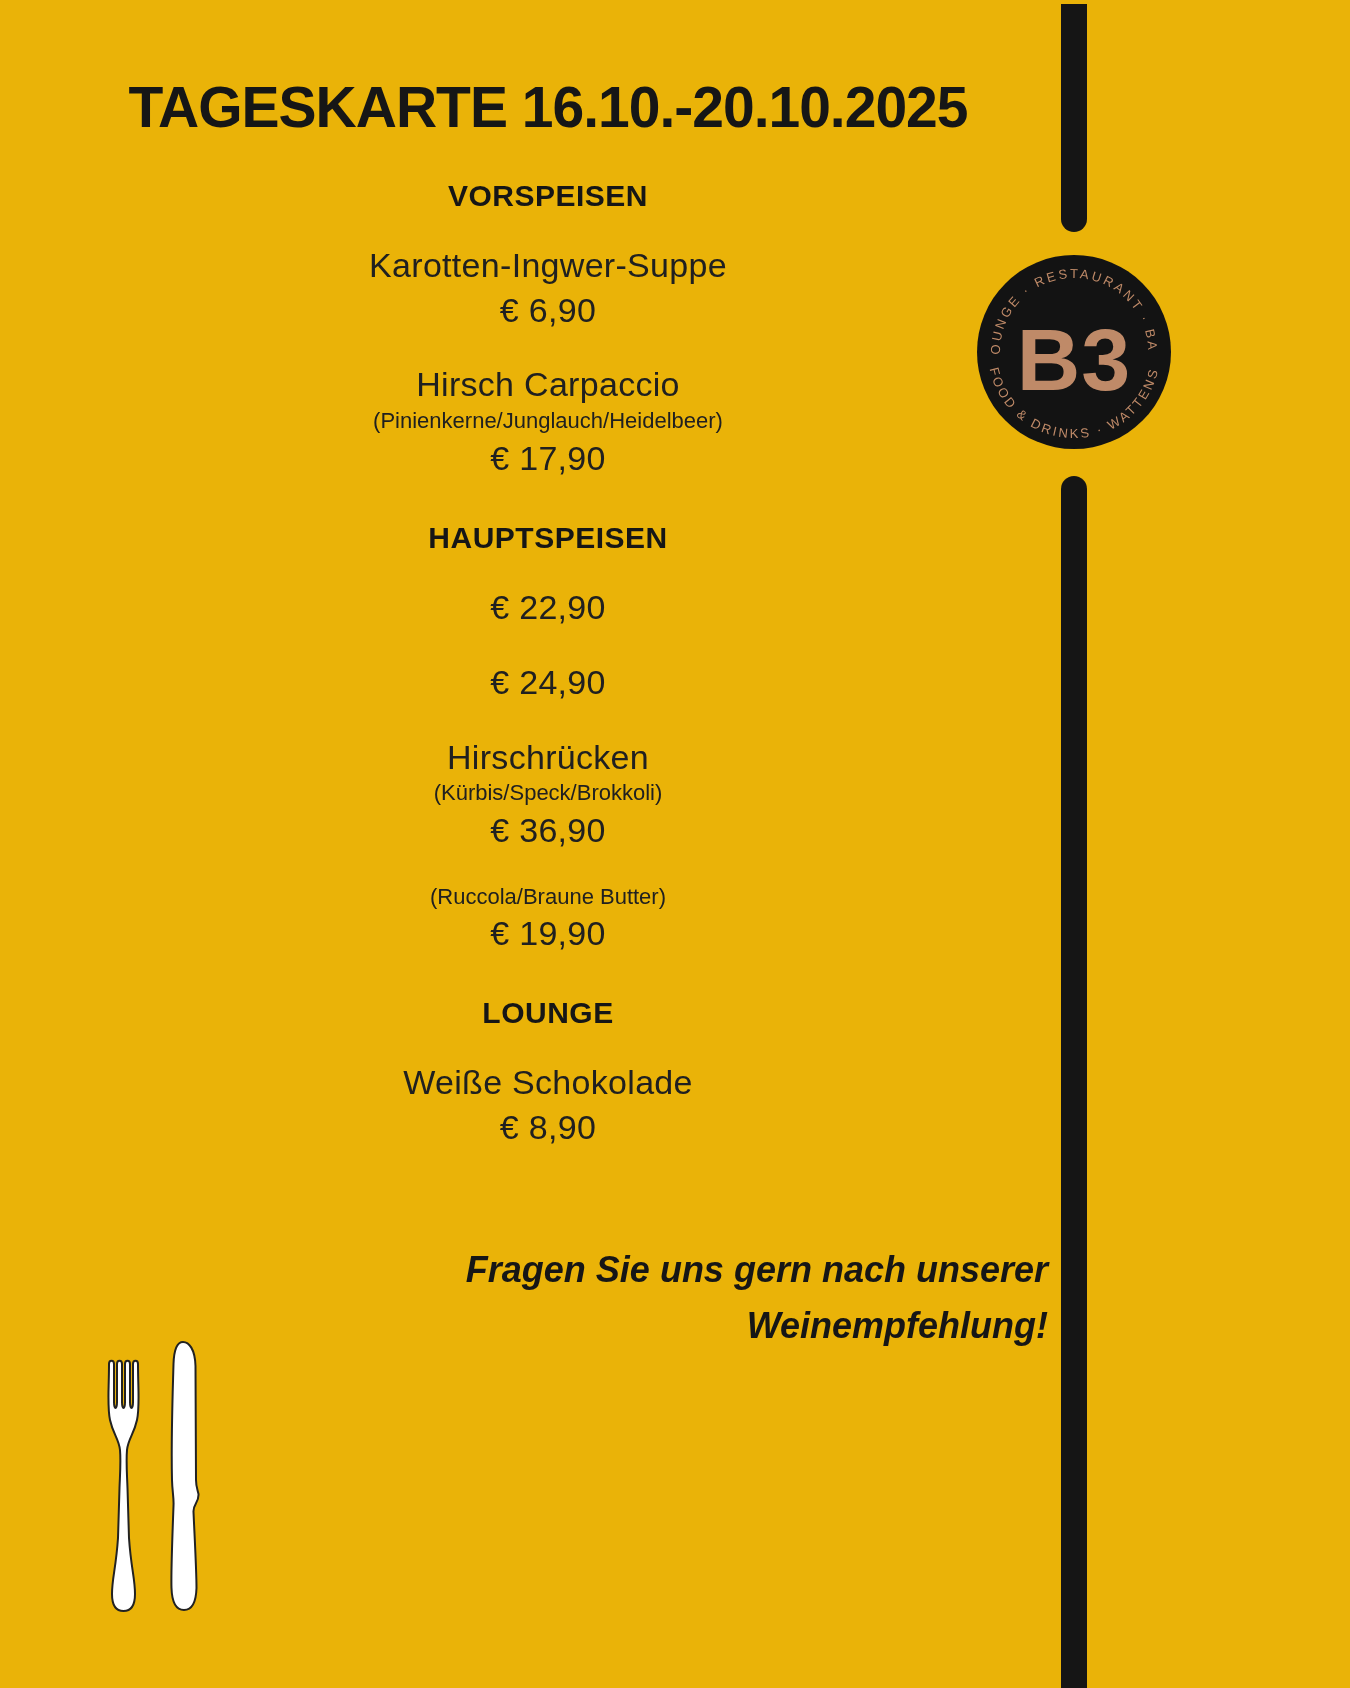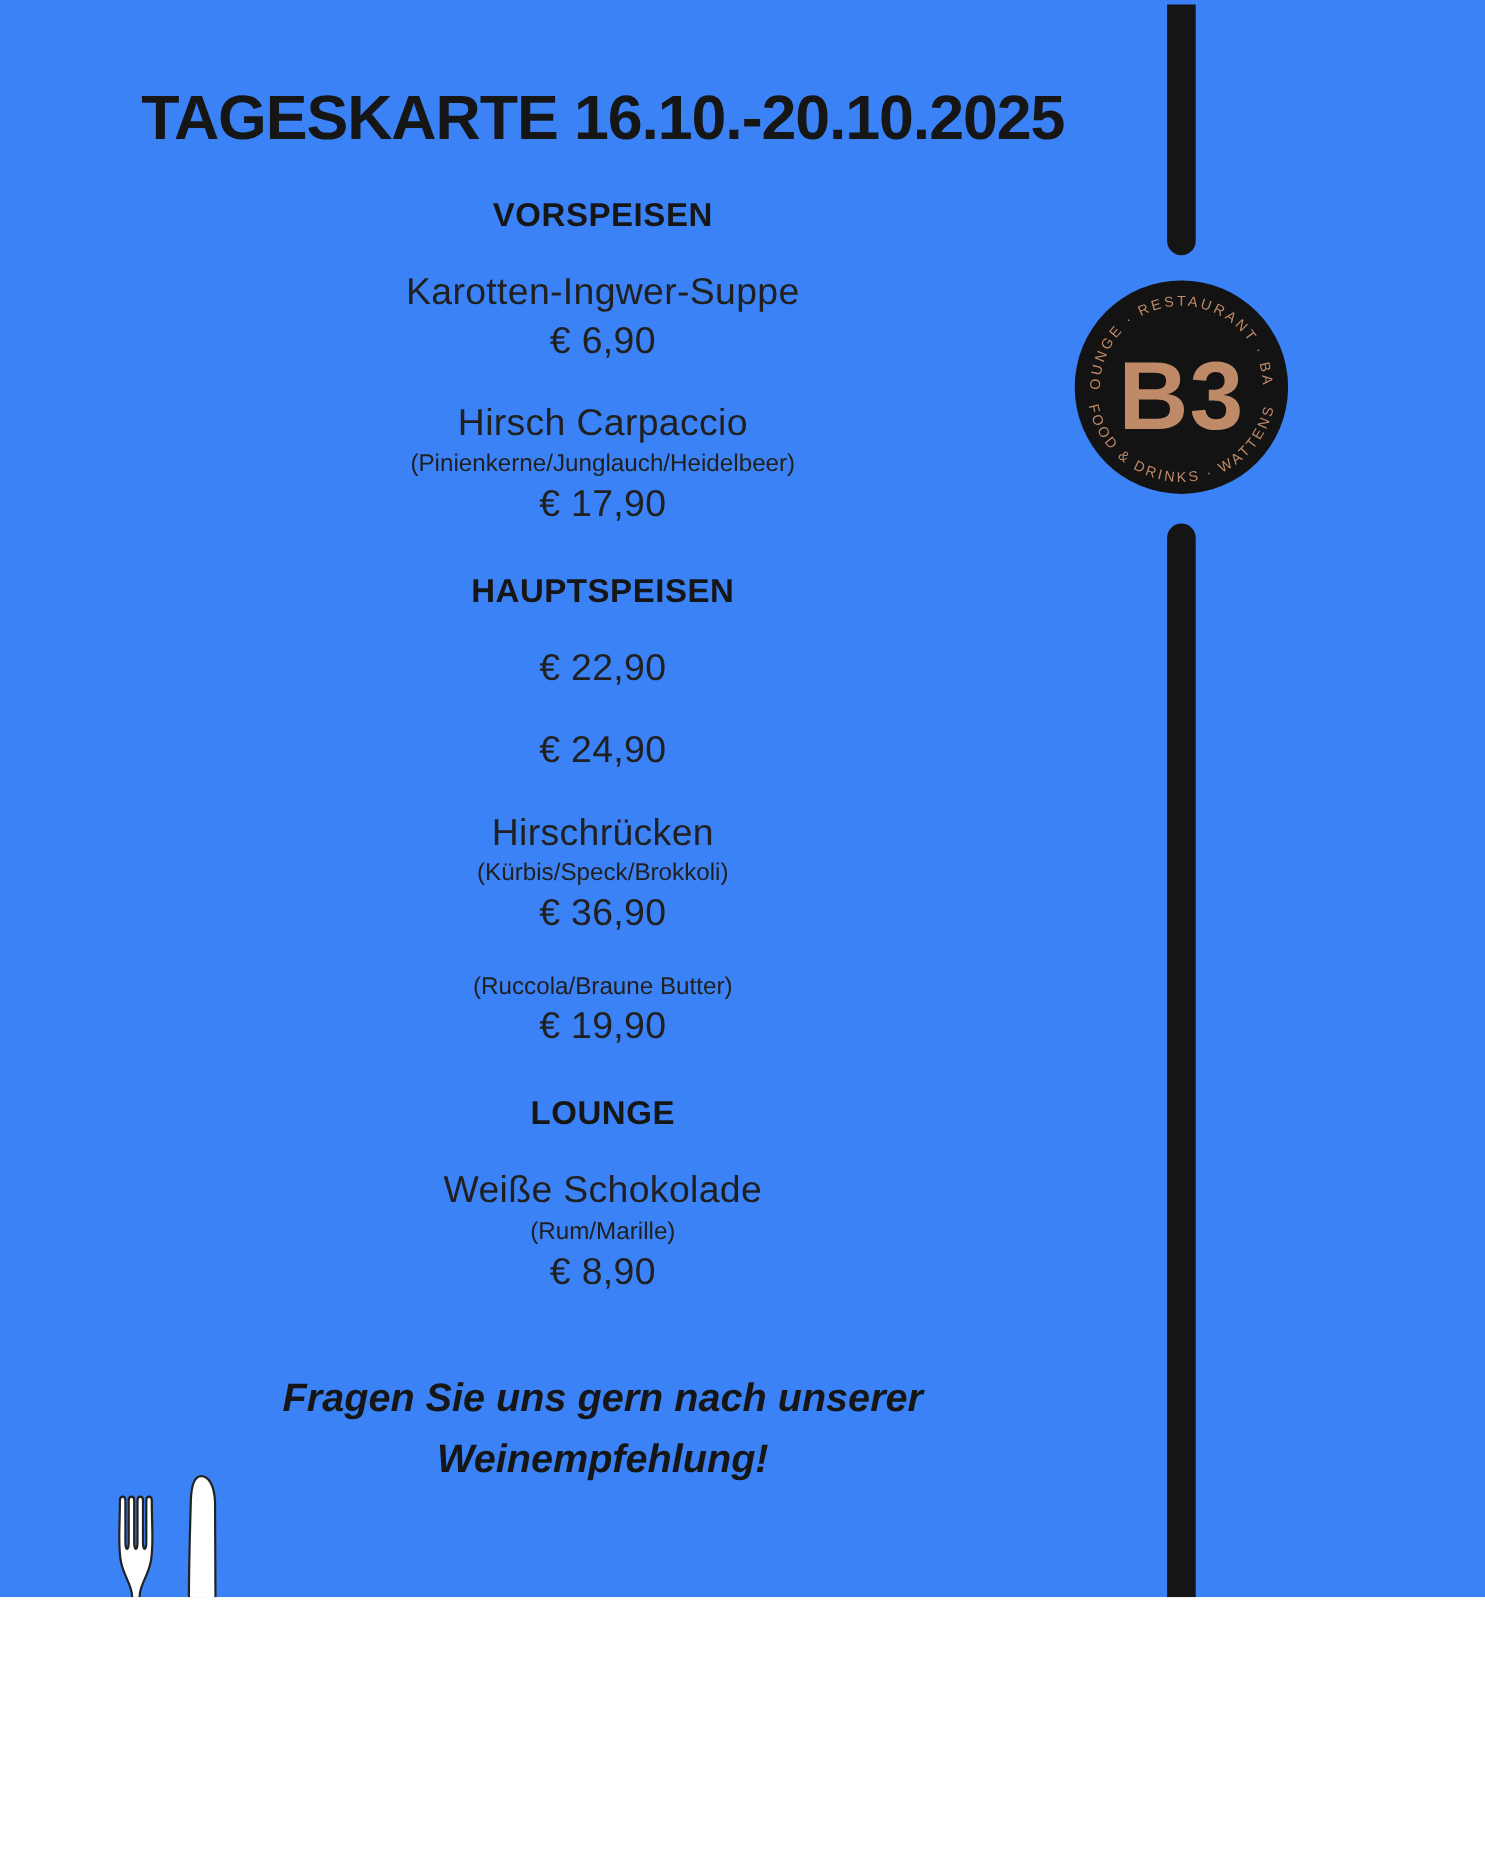--- a/index.html
+++ b/index.html
@@ -1,33 +1,33 @@
 <!DOCTYPE html>
 <html><head>
 <meta charset="utf-8">
 <style>
   html,body { margin:0; padding:0; background:#ffffff; }
   .page {
-    position:relative; width:1350px; height:1452px;
-    background:#3b82f6; overflow:hidden;
+    position:relative; width:1350px; height:1688px;
+    background:#eab308; overflow:hidden;
     font-family:"Liberation Sans", sans-serif;
     color:#1b1b1b;
   }
   
   .col { position:absolute; left:48px; top:0; width:1000px; text-align:center; }
   .title {
     margin:76px 0 0 0; font-size:57px; font-weight:bold;
     letter-spacing:-1px; color:#161616; line-height:1.1;
   }
   .heading { margin:40px 0 0 0; font-size:30px; font-weight:bold; color:#161616; letter-spacing:0.5px; }
   .item { margin-top:30px; font-size:34px; line-height:1.32; color:#202020; }
   .item .name { letter-spacing:0.3px; }
   .item .desc { font-size:22px; line-height:1.3; }
   .item .price { letter-spacing:0.3px; }
-  .footer-note { margin-top:64px; font-size:36px; font-weight:bold; font-style:italic; line-height:1.55; color:#161616; }
+  .footer-note { margin-top:92px; font-size:36px; font-weight:bold; font-style:italic; line-height:1.55; color:#161616;text-align:right; }
   .footer-note span { display:block; }
   
   .bar-top {
     position:absolute; left:1061px; top:4px; width:26px; height:228px;
     background:#151515; border-radius:0 0 13px 13px;
   }
   .bar-bottom {
     position:absolute; left:1061px; top:476px; width:26px; height:1212px;
     background:#151515; border-radius:13px 13px 0 0;
   }
@@ -70,21 +70,20 @@
       <div class="price">€ 36,90</div>
     </div>
     <div class="item">
       <div class="desc">(Ruccola/Braune Butter)</div>
       <div class="price">€ 19,90</div>
     </div>
 
     <h2 class="heading">LOUNGE</h2>
     <div class="item">
       <div class="name">Weiße Schokolade</div>
-      <div class="desc">(Rum/Marille)</div>
       <div class="price">€ 8,90</div>
     </div>
 
     <div class="footer-note">
       <span>Fragen Sie uns gern nach unserer</span>
       <span>Weinempfehlung!</span>
     </div>
   </div>
 
   <div class="bar-top"></div>

